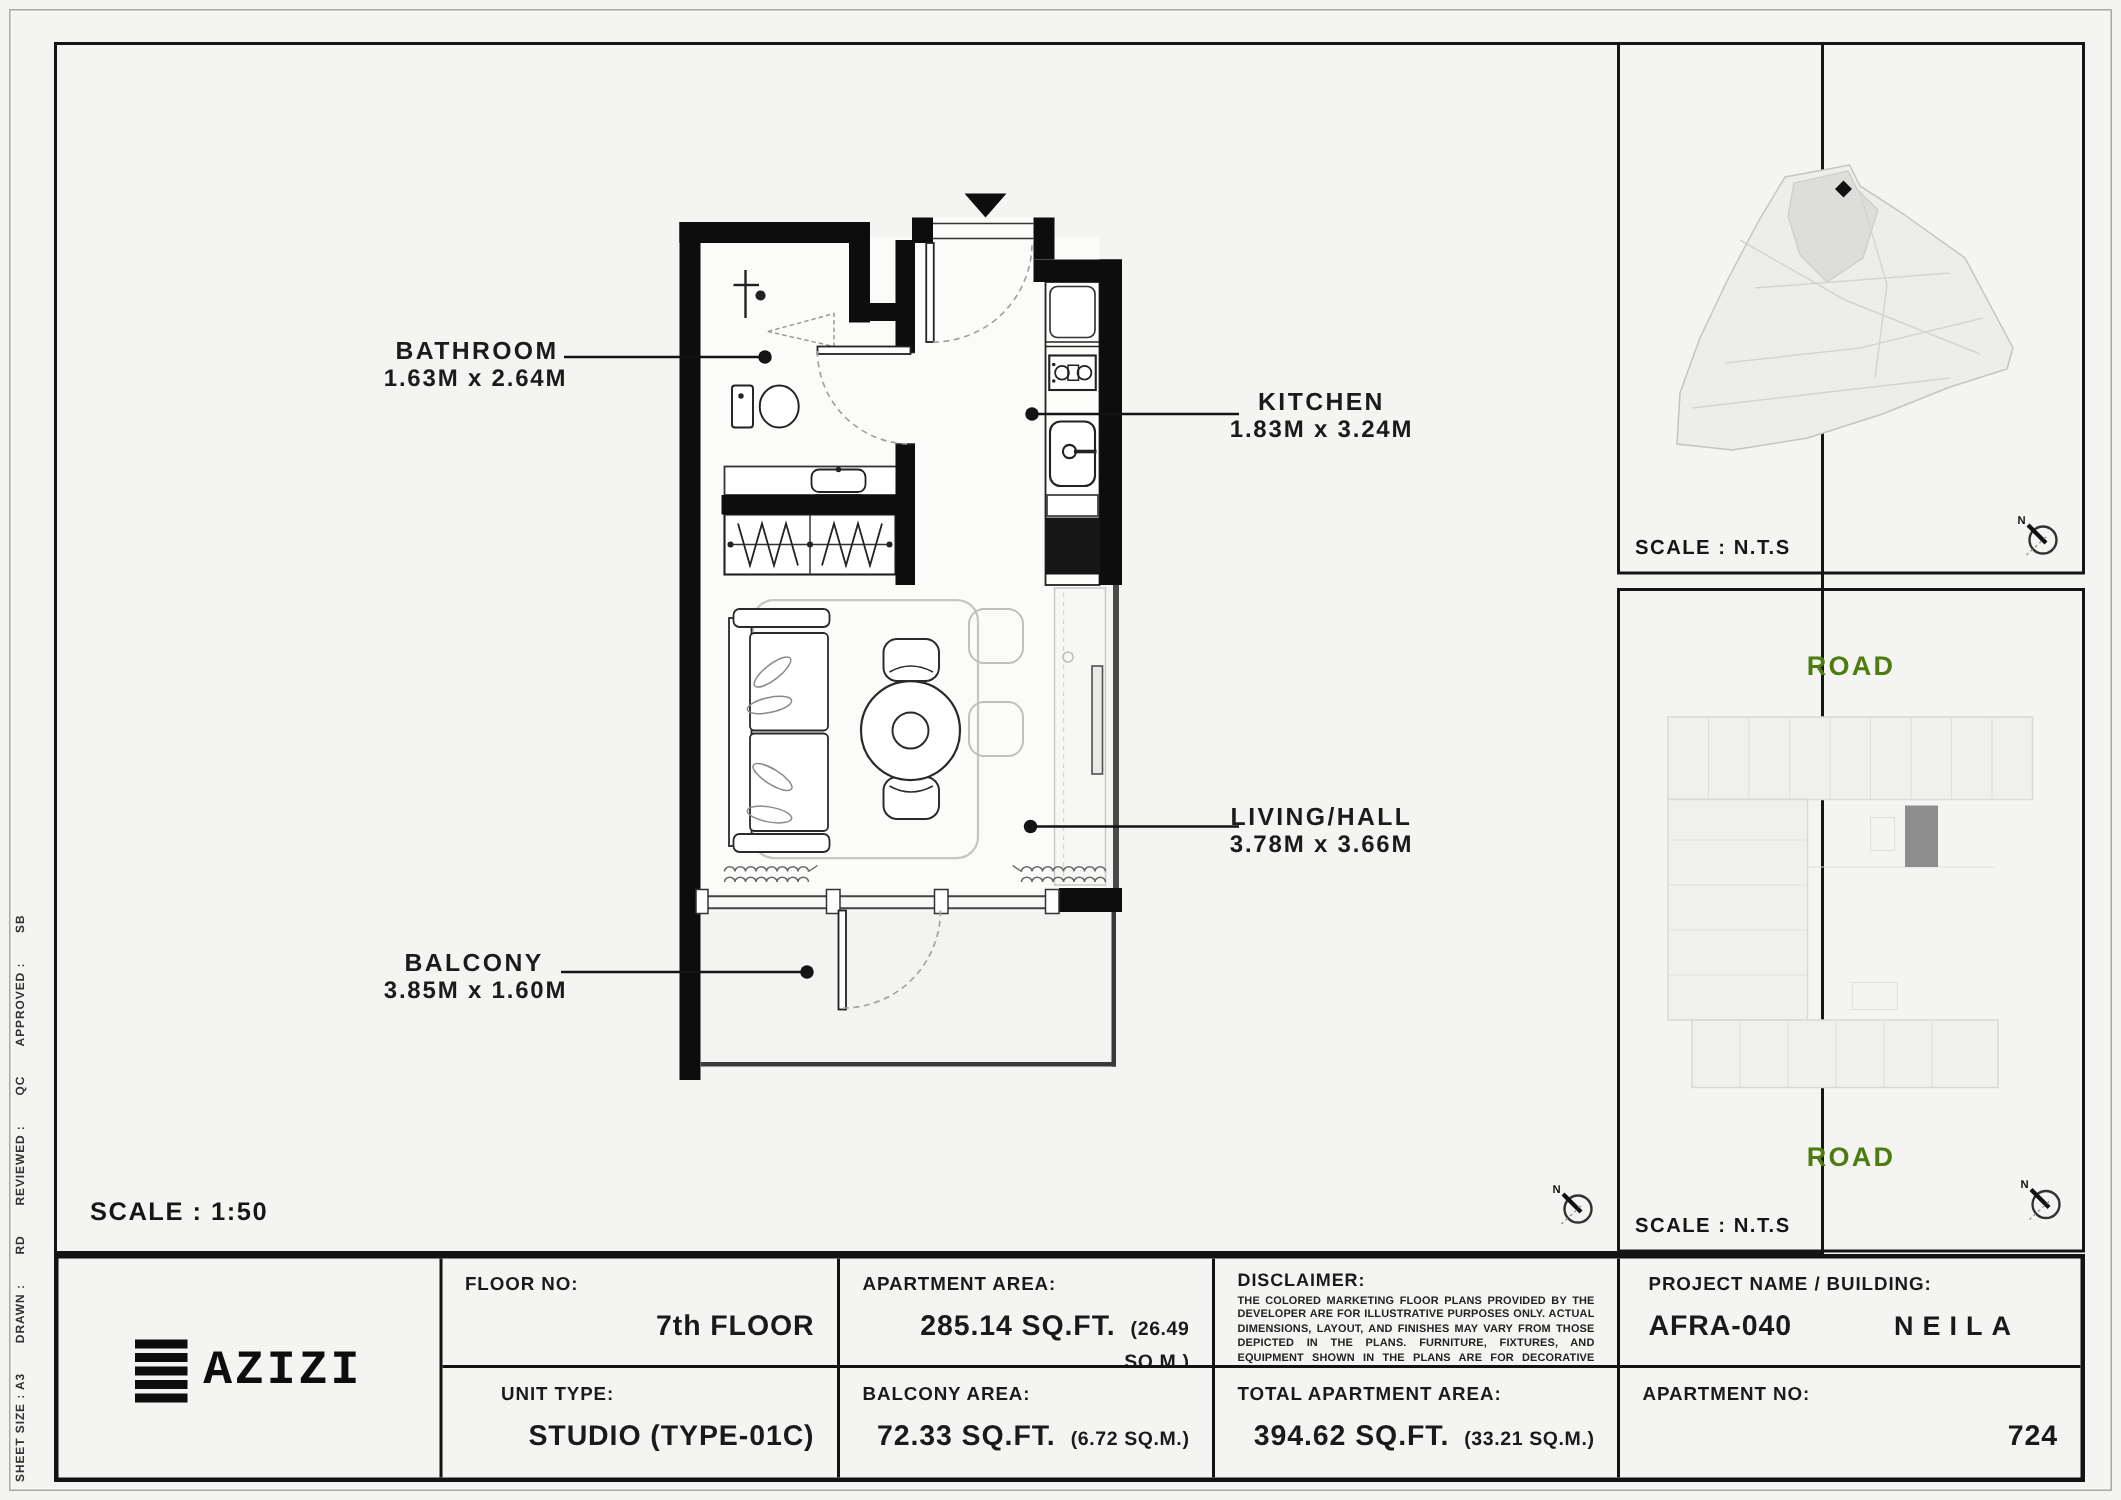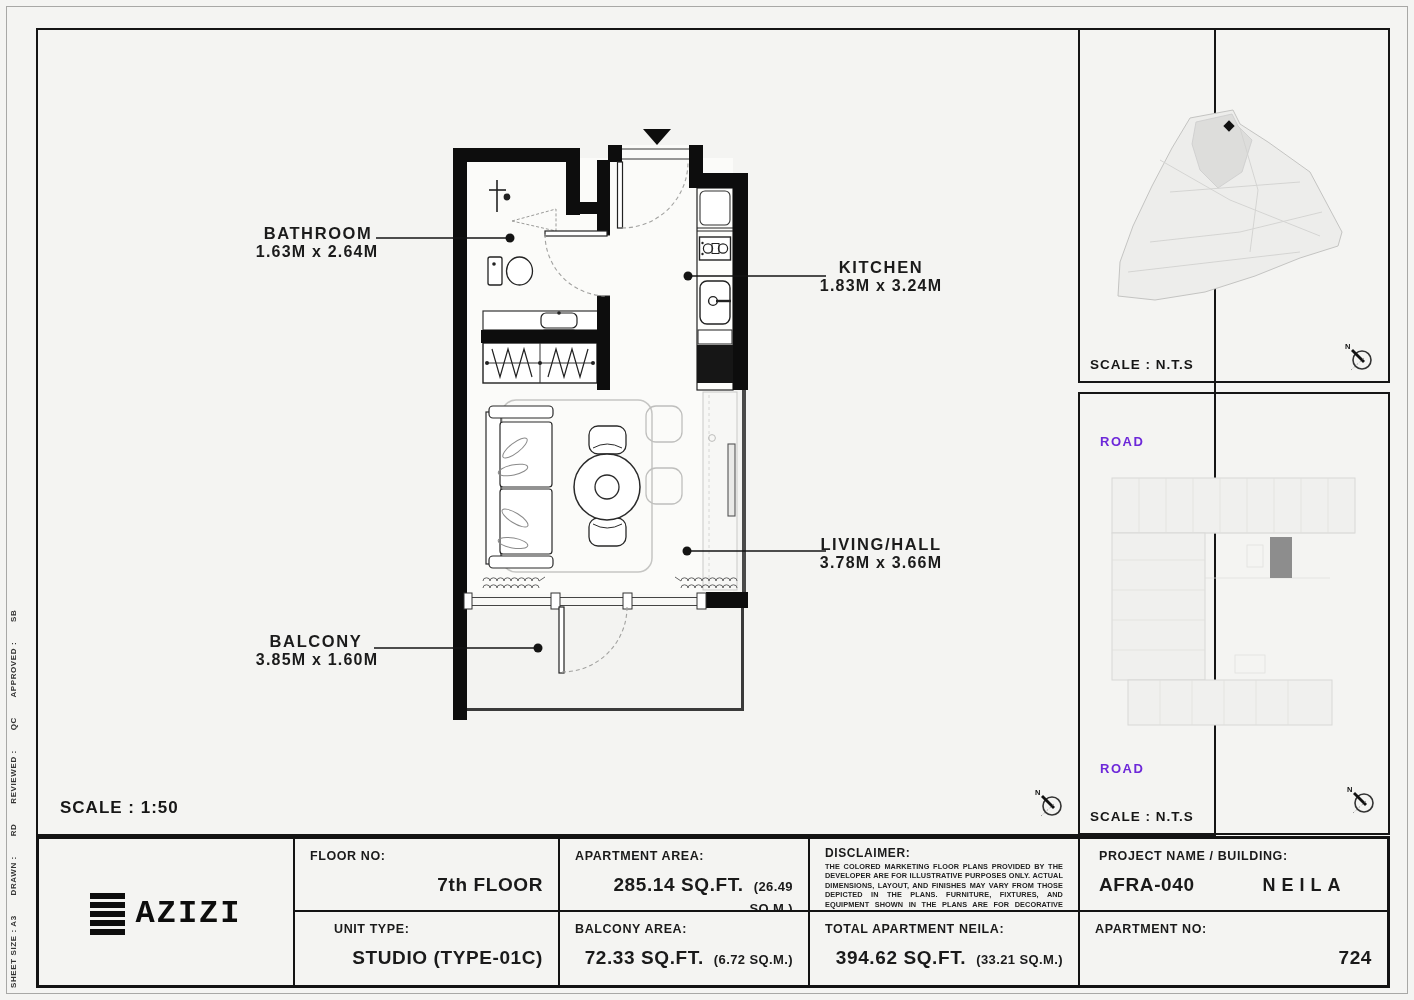--- a/index.html
+++ b/index.html
@@ -2,28 +2,28 @@
 <html><head>
 <meta charset="utf-8">
 <style>
   html,body{margin:0;padding:0;background:#e8e8e6;}
   .sheet{
     position:relative;width:1414px;height:1000px;
     background:#f4f4f2;overflow:hidden;
     font-family:"Liberation Sans",sans-serif;color:#1a1a1a;
   }
   .frame{position:absolute;inset:6px;border:1px solid #a8a8a6;pointer-events:none;}
-  .panel{position:absolute;border:2px solid #151515;background:transparent;box-sizing:border-box;padding-left:20px;}
+  .panel{position:absolute;border:2px solid #151515;background:transparent;box-sizing:border-box;}
   .panel-main{left:36px;top:28px;width:1180px;height:808px;}
   .panel-site{left:1078px;top:28px;width:312px;height:355px;}
   .panel-bldg{left:1078px;top:392px;width:312px;height:443px;}
   .scale-label{position:absolute;font-weight:700;letter-spacing:1px;color:#161616;}
   .scale-main{left:22px;bottom:16px;font-size:17px;}
   .scale-sm{left:10px;bottom:9px;font-size:13.5px;}
-  .road-label{position:absolute;width:100%;text-align:left;font-size:13px;font-weight:700;letter-spacing:1.5px;color:#6d28d9;}
+  .road-label{position:absolute;width:100%;text-align:center;font-size:18px;font-weight:700;letter-spacing:1.5px;color:#4d7c0f;}
   .overlay-svg{position:absolute;left:0;top:0;width:1414px;height:1000px;pointer-events:none;z-index:5;}
   .room-name{font-family:"Liberation Sans",sans-serif;font-size:16.5px;font-weight:700;letter-spacing:1.6px;fill:#1b1b1b;}
   .room-dims{font-family:"Liberation Sans",sans-serif;font-size:16px;font-weight:700;letter-spacing:1.2px;fill:#1b1b1b;}
   .compass-n{font-family:"Liberation Sans",sans-serif;font-size:7.5px;font-weight:700;fill:#111;}
   
   .side-strip{position:absolute;left:9px;top:988px;transform:rotate(-90deg);transform-origin:0 0;
     white-space:nowrap;font-size:8px;font-weight:700;letter-spacing:.6px;color:#333;}
   .side-strip span{margin-right:17px;}
   
   .footer{position:absolute;left:36px;top:836px;width:1354px;height:152px;
@@ -329,21 +329,21 @@
 
     <div class="cell last-row" style="grid-column:2;grid-row:2;padding-left:39px;">
       <div class="lbl">UNIT TYPE:</div>
       <div class="val">STUDIO (TYPE-01C)</div>
     </div>
     <div class="cell last-row" style="grid-column:3;grid-row:2;">
       <div class="lbl">BALCONY AREA:</div>
       <div class="val"><span>72.33 SQ.FT.</span><span class="metric">(6.72 SQ.M.)</span></div>
     </div>
     <div class="cell last-row" style="grid-column:4;grid-row:2;">
-      <div class="lbl">TOTAL APARTMENT NEILA:</div>
+      <div class="lbl">TOTAL APARTMENT AREA:</div>
       <div class="val"><span>394.62 SQ.FT.</span><span class="metric">(33.21 SQ.M.)</span></div>
     </div>
     <div class="cell last-col last-row" style="grid-column:5;grid-row:2;">
       <div class="lbl">APARTMENT NO:</div>
       <div class="val">724</div>
     </div>
   </div>
 </div>
 
 </body></html>

